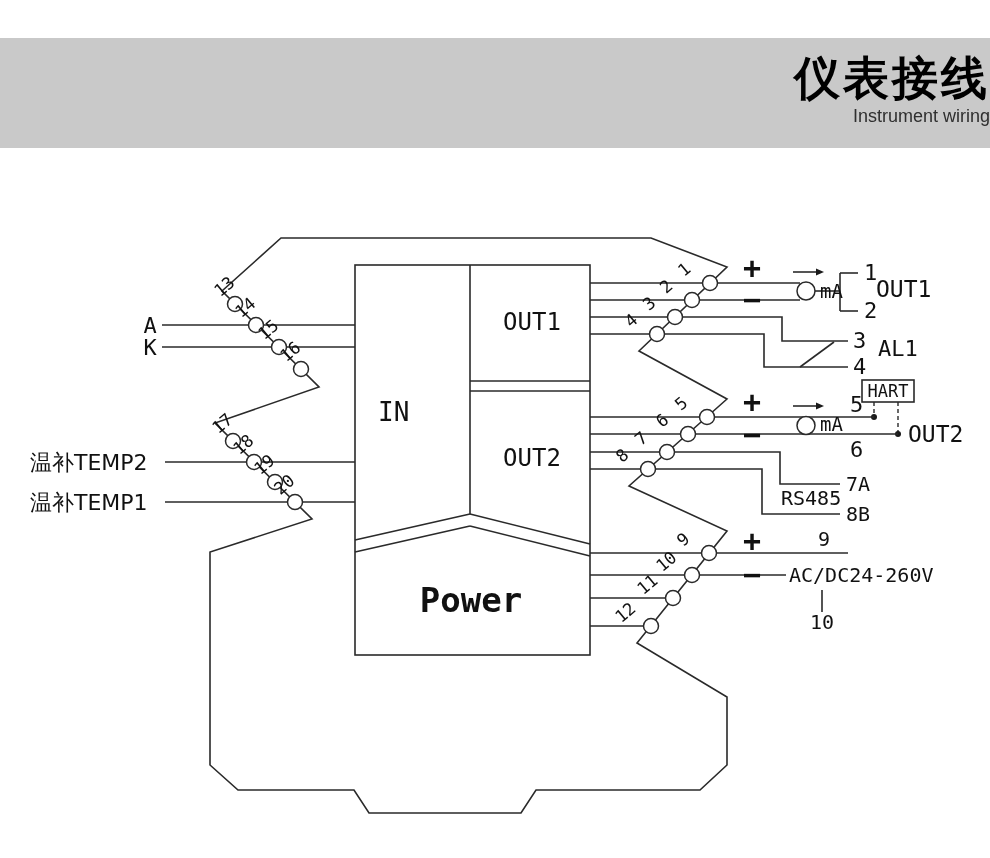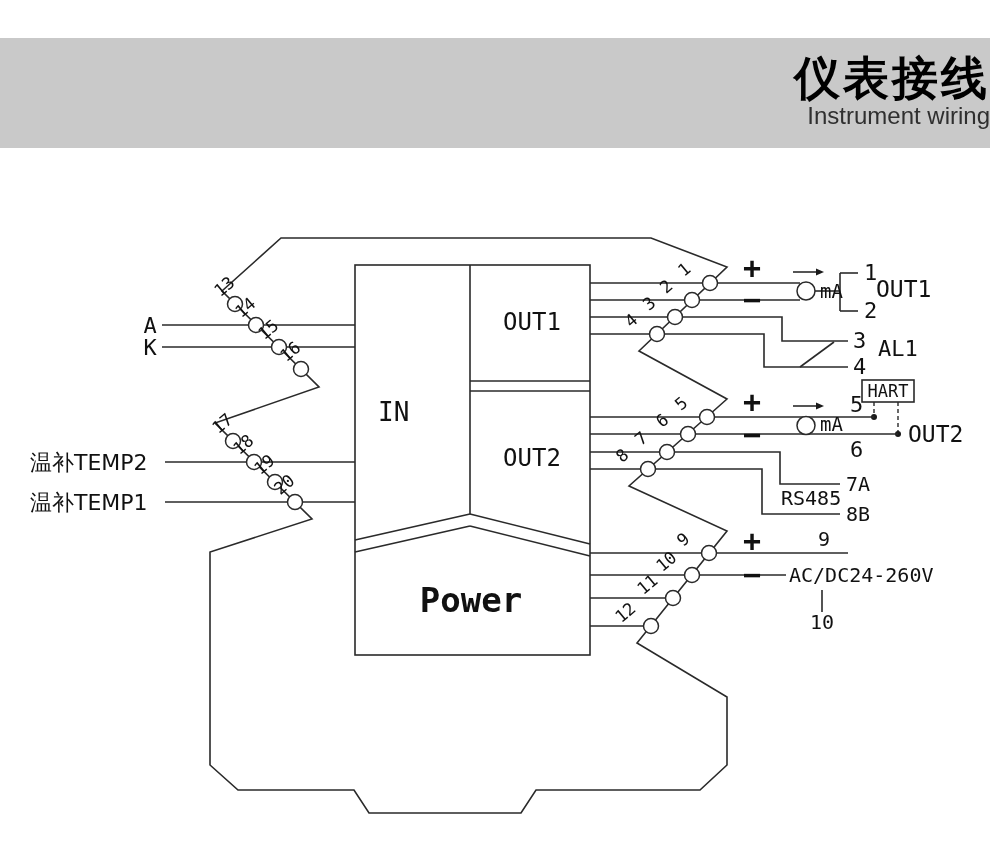--- a/index.html
+++ b/index.html
@@ -2,21 +2,21 @@
 <html><head>
 <meta charset="utf-8">
 <style>
   html,body{margin:0;padding:0;background:#ffffff;width:990px;height:858px;overflow:hidden;
     font-family:"DejaVu Sans",sans-serif;}
   .page{position:relative;width:990px;height:858px;}
   .banner{position:absolute;left:0;top:38px;width:990px;height:110px;background:#c9c9c9;
     text-align:right;}
   .banner .title{margin-top:14px;font-size:46px;font-weight:bold;color:#000;letter-spacing:3px;
     line-height:52px;font-family:"DejaVu Sans",sans-serif;}
-  .banner .subtitle{font-size:24px;color:#2f2f2f;line-height:24px;
+  .banner .subtitle{font-size:18px;color:#2f2f2f;line-height:24px;
     font-family:"Liberation Sans",sans-serif;}
   svg{position:absolute;left:0;top:0;}
   .st{stroke:#2a2a2a;stroke-width:1.6;fill:none;stroke-linejoin:miter;stroke-linecap:butt;}
   .dash{stroke:#2a2a2a;stroke-width:1.4;fill:none;stroke-dasharray:4,3;}
   .term{fill:#ffffff;stroke:#2a2a2a;stroke-width:1.5;}
   .dot{fill:#1a1a1a;stroke:none;}
   .ah{fill:#1a1a1a;stroke:none;}
   text{fill:#111;font-family:"DejaVu Sans Mono",monospace;}
   .t17{font-size:17px;}
   .t19{font-size:19px;}

